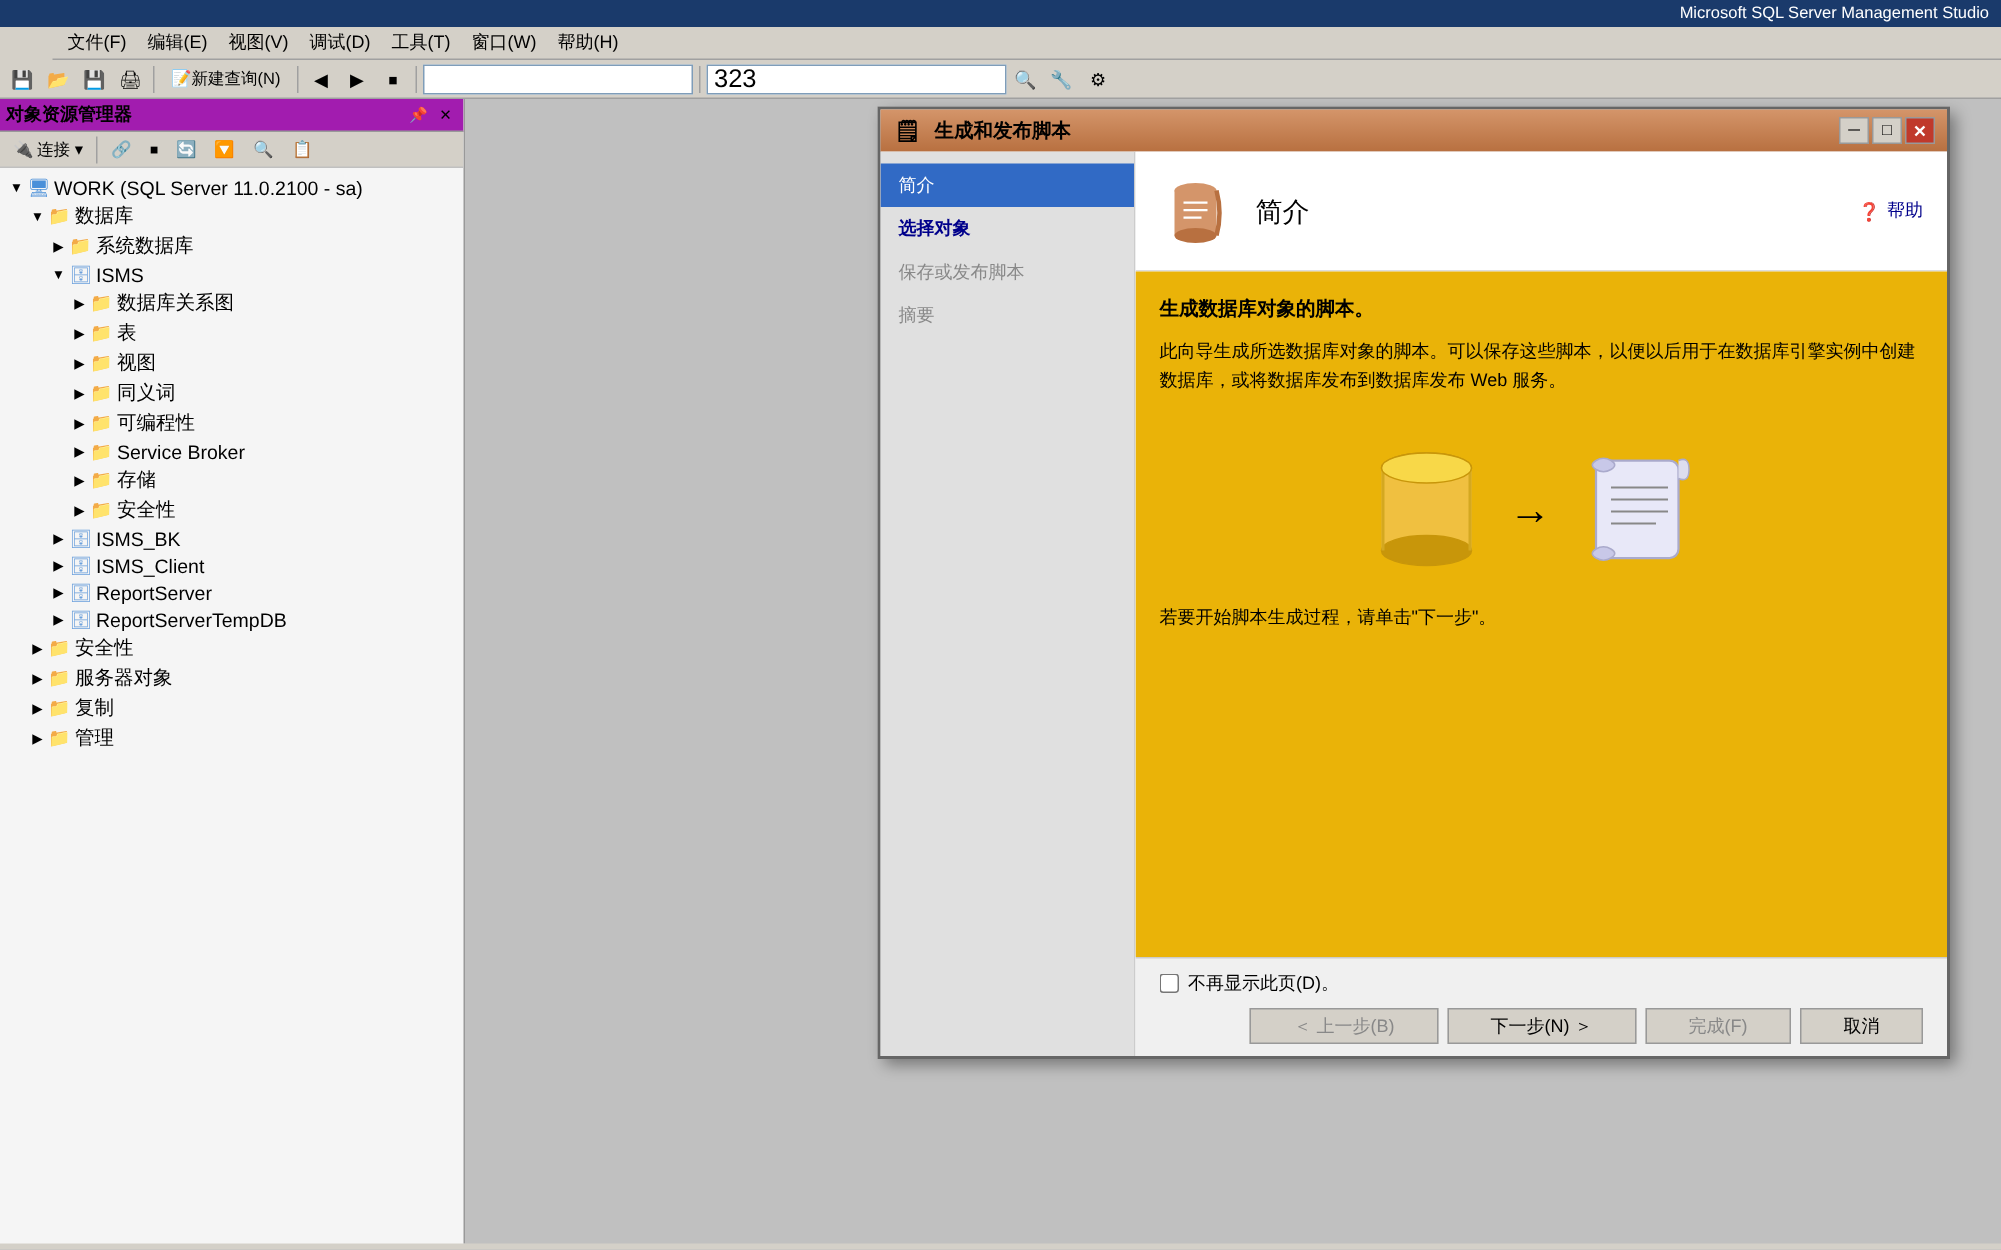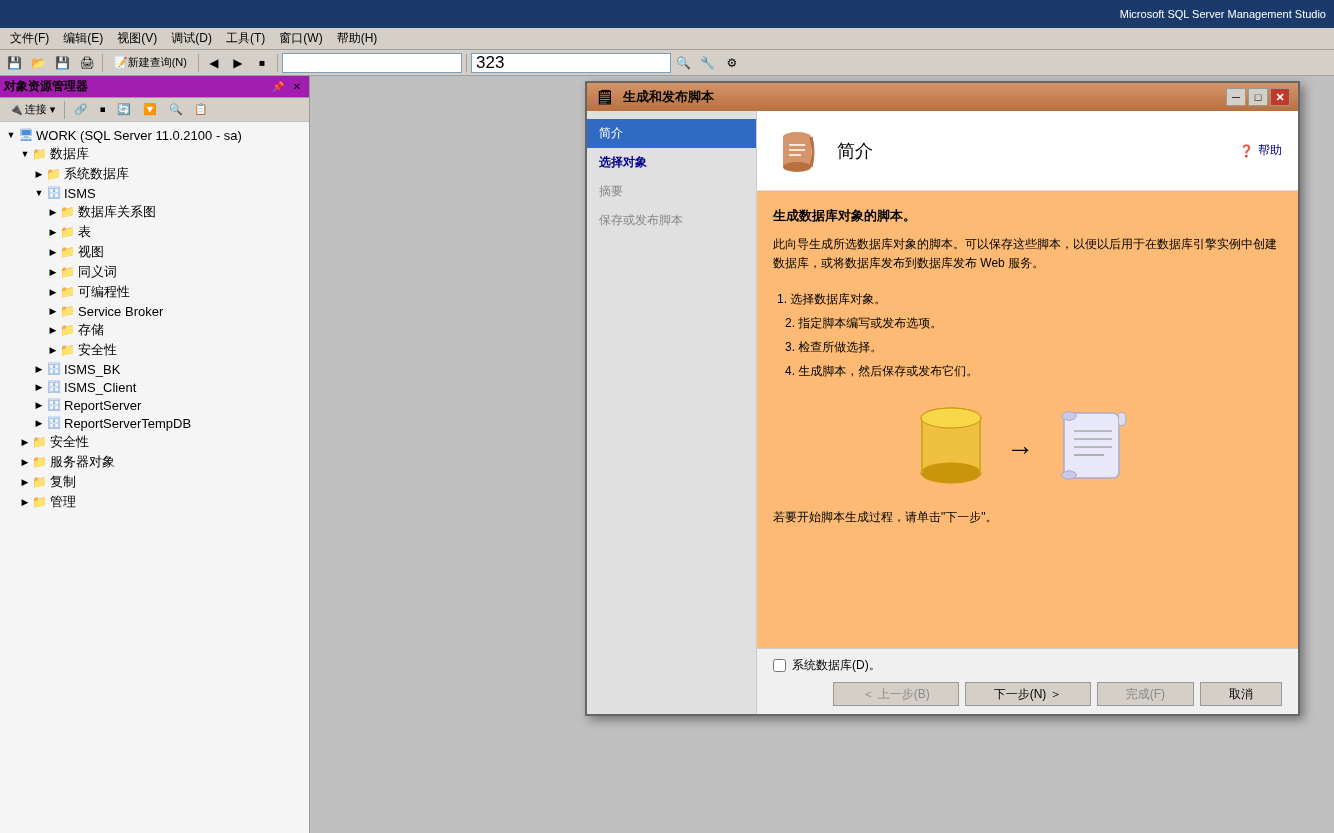--- a/index.html
+++ b/index.html
@@ -10,37 +10,38 @@
       width: 1334px;
       height: 833px;
       overflow: hidden;
       position: relative;
     }
 
     
     .title-bar {
       background: #1a3a6b;
       color: #fff;
-      height: 28px;
+      height: 18px;
       display: flex;
       align-items: center;
       justify-content: flex-end;
       padding: 0 8px;
       font-size: 11px;
     }
 
     
     .menu-bar {
       background: #d4d0c8;
       height: 22px;
       display: flex;
       align-items: center;
       padding: 0 4px;
       gap: 2px;
       border-bottom: 1px solid #a0a0a0;
+      margin-left: 35px;
     }
     .menu-item {
       padding: 2px 6px;
       font-size: 12px;
       cursor: pointer;
       color: #000;
     }
 
     
     .toolbar {
@@ -303,21 +304,21 @@
       cursor: pointer;
       display: flex;
       align-items: center;
       gap: 4px;
     }
 
     
     .modal-text-area {
       flex: 1;
       padding: 16px;
-      background: #fdba74;
+      background: #eab308;
       overflow-y: auto;
     }
     .modal-section-title {
       font-size: 13px;
       font-weight: bold;
       margin-bottom: 10px;
     }
     .modal-desc {
       font-size: 12px;
       line-height: 1.6;
@@ -603,22 +604,22 @@
             <div class="modal-titlebar-btn">□</div>
             <div class="modal-titlebar-btn close-btn">✕</div>
           </div>
         </div>
 
         <div class="modal-body">
 
           <div class="modal-nav">
             <div class="modal-nav-item active">简介</div>
             <div class="modal-nav-item" style="color:#00008b;font-weight:bold;">选择对象</div>
+            <div class="modal-nav-item" style="color:#888;">保存或发布脚本</div>
             <div class="modal-nav-item" style="color:#888;">摘要</div>
-            <div class="modal-nav-item" style="color:#888;">保存或发布脚本</div>
           </div>
 
           <div class="modal-content">
 
             <div class="modal-header-area">
 
               <div class="modal-header-icon">
                 <svg width="48" height="48" viewBox="0 0 48 48">
                   <ellipse cx="24" cy="10" rx="14" ry="5" fill="#d4956a"></ellipse>
                   <rect x="10" y="10" width="28" height="30" fill="#d4956a"></rect>
@@ -633,26 +634,20 @@
               <span class="modal-header-title">简介</span>
               <div class="modal-help-btn">
                 <span>❓</span>
                 <span>帮助</span>
               </div>
             </div>
 
             <div class="modal-text-area">
               <div class="modal-section-title">生成数据库对象的脚本。</div>
               <div class="modal-desc">此向导生成所选数据库对象的脚本。可以保存这些脚本，以便以后用于在数据库引擎实例中创建数据库，或将数据库发布到数据库发布 Web 服务。</div>
-              <div class="modal-steps">
-                <div>1.  选择数据库对象。</div>
-                <div style="margin-left:8px;">2.  指定脚本编写或发布选项。</div>
-                <div style="margin-left:8px;">3.  检查所做选择。</div>
-                <div style="margin-left:8px;">4.  生成脚本，然后保存或发布它们。</div>
-              </div>
 
               <div class="modal-illustration">
 
                 <svg width="70" height="85" viewBox="0 0 70 85">
                   <ellipse cx="35" cy="15" rx="30" ry="10" fill="#f0c040" stroke="#c8960a" stroke-width="1"></ellipse>
                   <rect x="5" y="15" width="60" height="55" fill="#f0c040"></rect>
                   <ellipse cx="35" cy="70" rx="30" ry="10" fill="#c8960a" stroke="#c8960a" stroke-width="1"></ellipse>
                   <rect x="5" y="15" width="2" height="55" fill="#d4a820"></rect>
                   <rect x="63" y="15" width="2" height="55" fill="#d4a820"></rect>
                   <ellipse cx="35" cy="15" rx="30" ry="10" fill="#f8d848" stroke="#c8960a" stroke-width="1"></ellipse>
@@ -676,21 +671,21 @@
                   <line x1="20" y1="52" x2="50" y2="52" stroke="#888" stroke-width="1.2"></line>
                 </svg>
               </div>
 
               <div class="modal-desc">若要开始脚本生成过程，请单击"下一步"。</div>
             </div>
 
             <div class="modal-footer">
               <div class="modal-checkbox-row">
                 <input type="checkbox" style="">
-                <span>系统数据库(D)。</span>
+                <span>不再显示此页(D)。</span>
               </div>
               <div class="modal-btn-row">
                 <button class="modal-btn" disabled="">＜ 上一步(B)</button>
                 <button class="modal-btn primary">下一步(N) ＞</button>
                 <button class="modal-btn" disabled="">完成(F)</button>
                 <button class="modal-btn">取消</button>
               </div>
             </div>
 
           </div>

